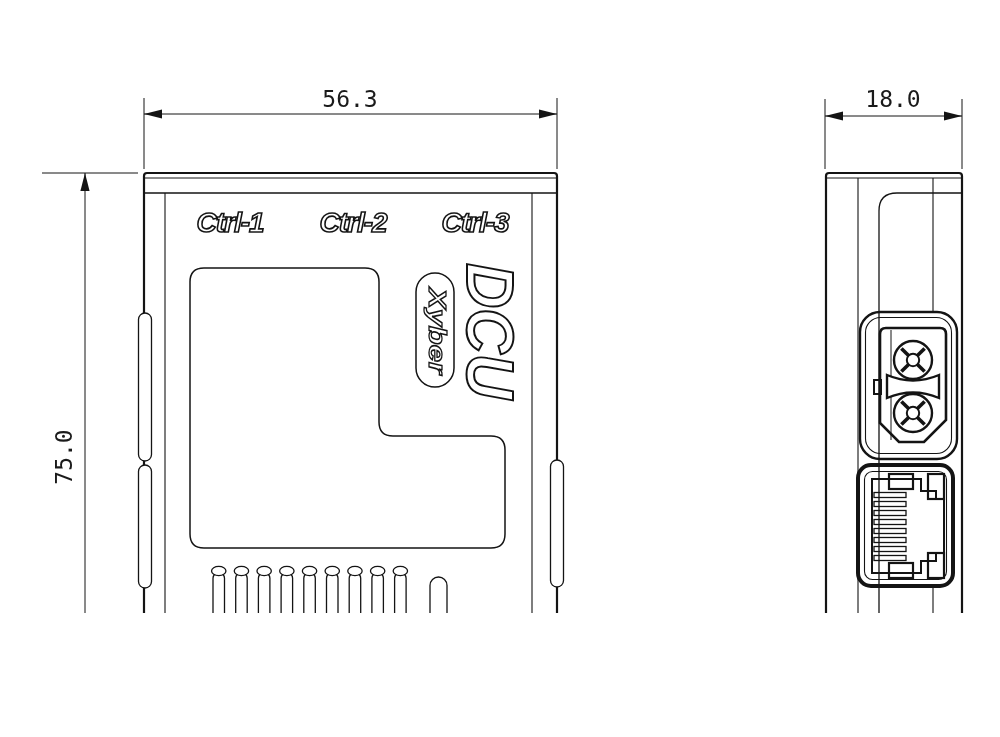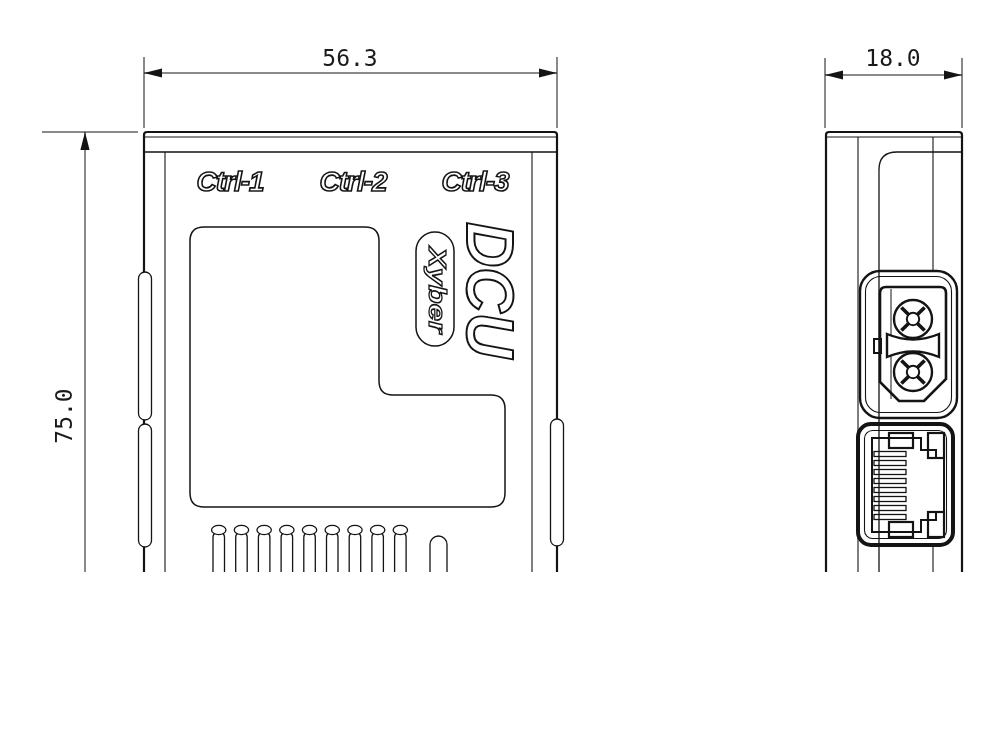--- a/index.html
+++ b/index.html
@@ -1,16 +1,16 @@
 <!DOCTYPE html>
 <html><head>
 <meta charset="utf-8">
 <style>
   html,body{margin:0;padding:0;background:#ffffff;}
-  .page{width:1000px;height:572px;background:#ffffff;position:relative;overflow:hidden;}
+  .page{width:1000px;height:572px;background:#ffffff;position:relative;overflow:hidden;margin-top:41px;}
   svg{display:block;}
   .ln{stroke:#141414;fill:none;}
   .w1{stroke-width:1;}
   .w11{stroke-width:1.1;}
   .w13{stroke-width:1.3;}
   .w15{stroke-width:1.5;}
   .w2{stroke-width:2;}
   .w22{stroke-width:2.2;}
   .w24{stroke-width:2.4;}
   .w26{stroke-width:2.6;}

